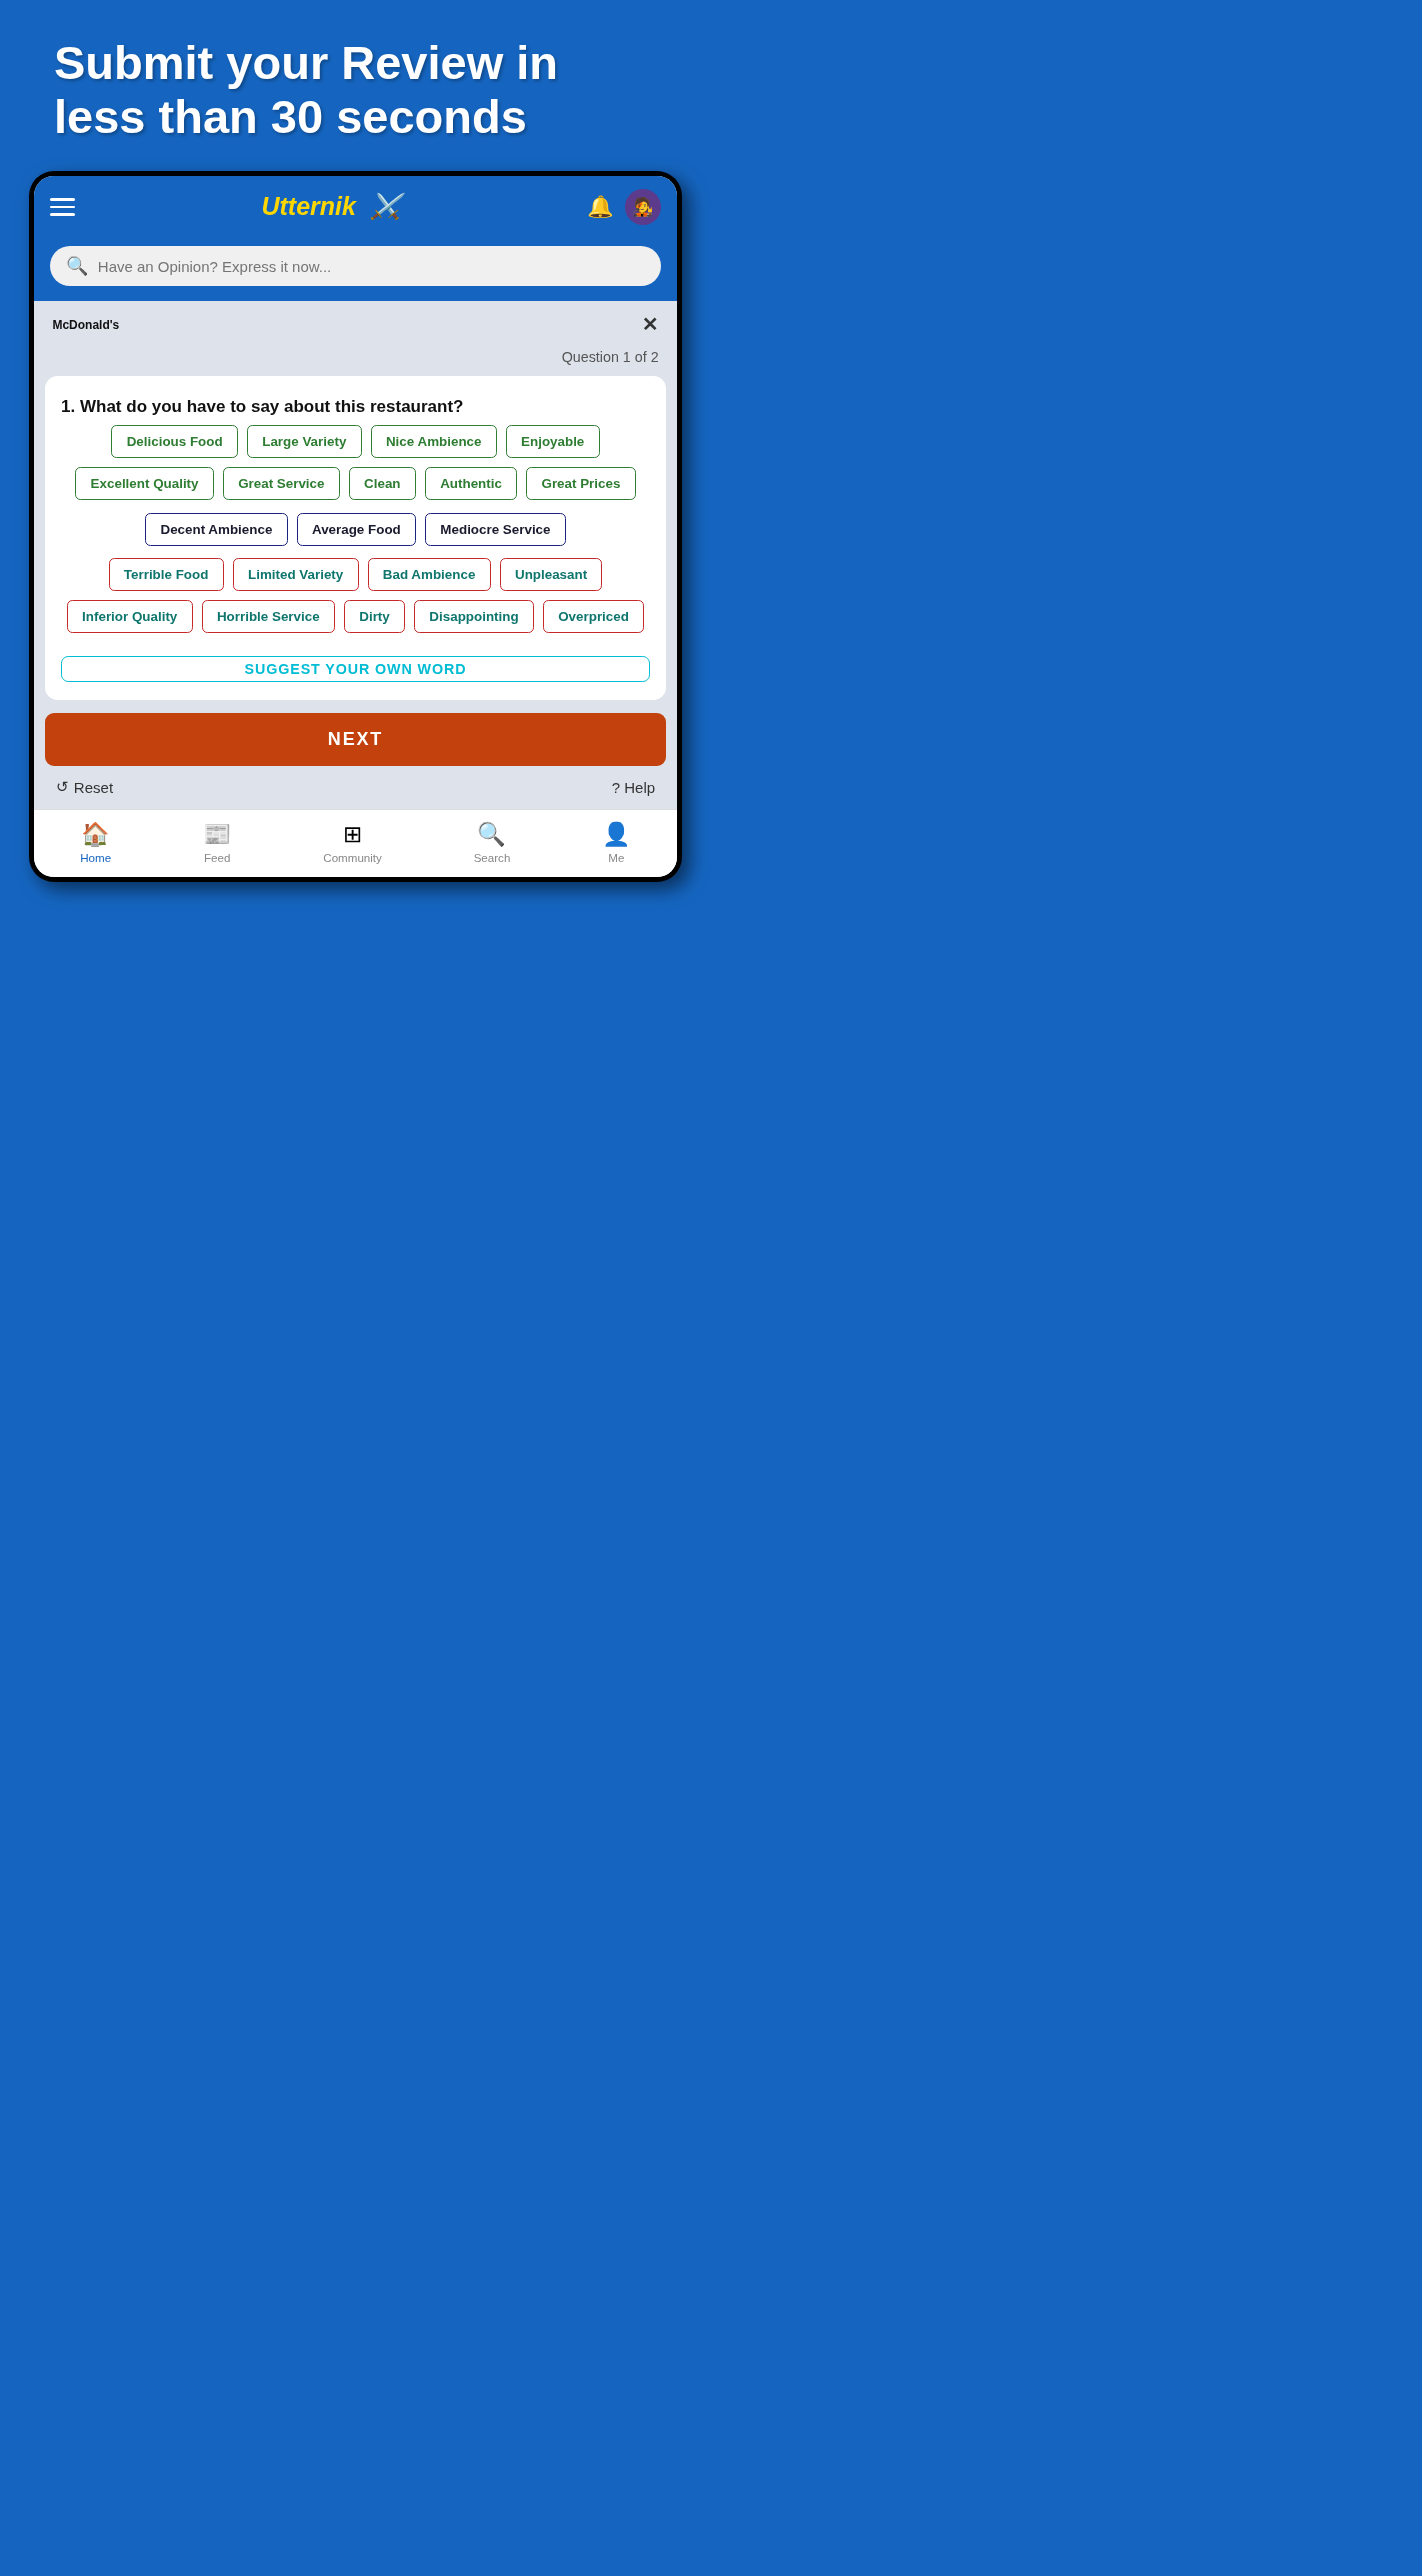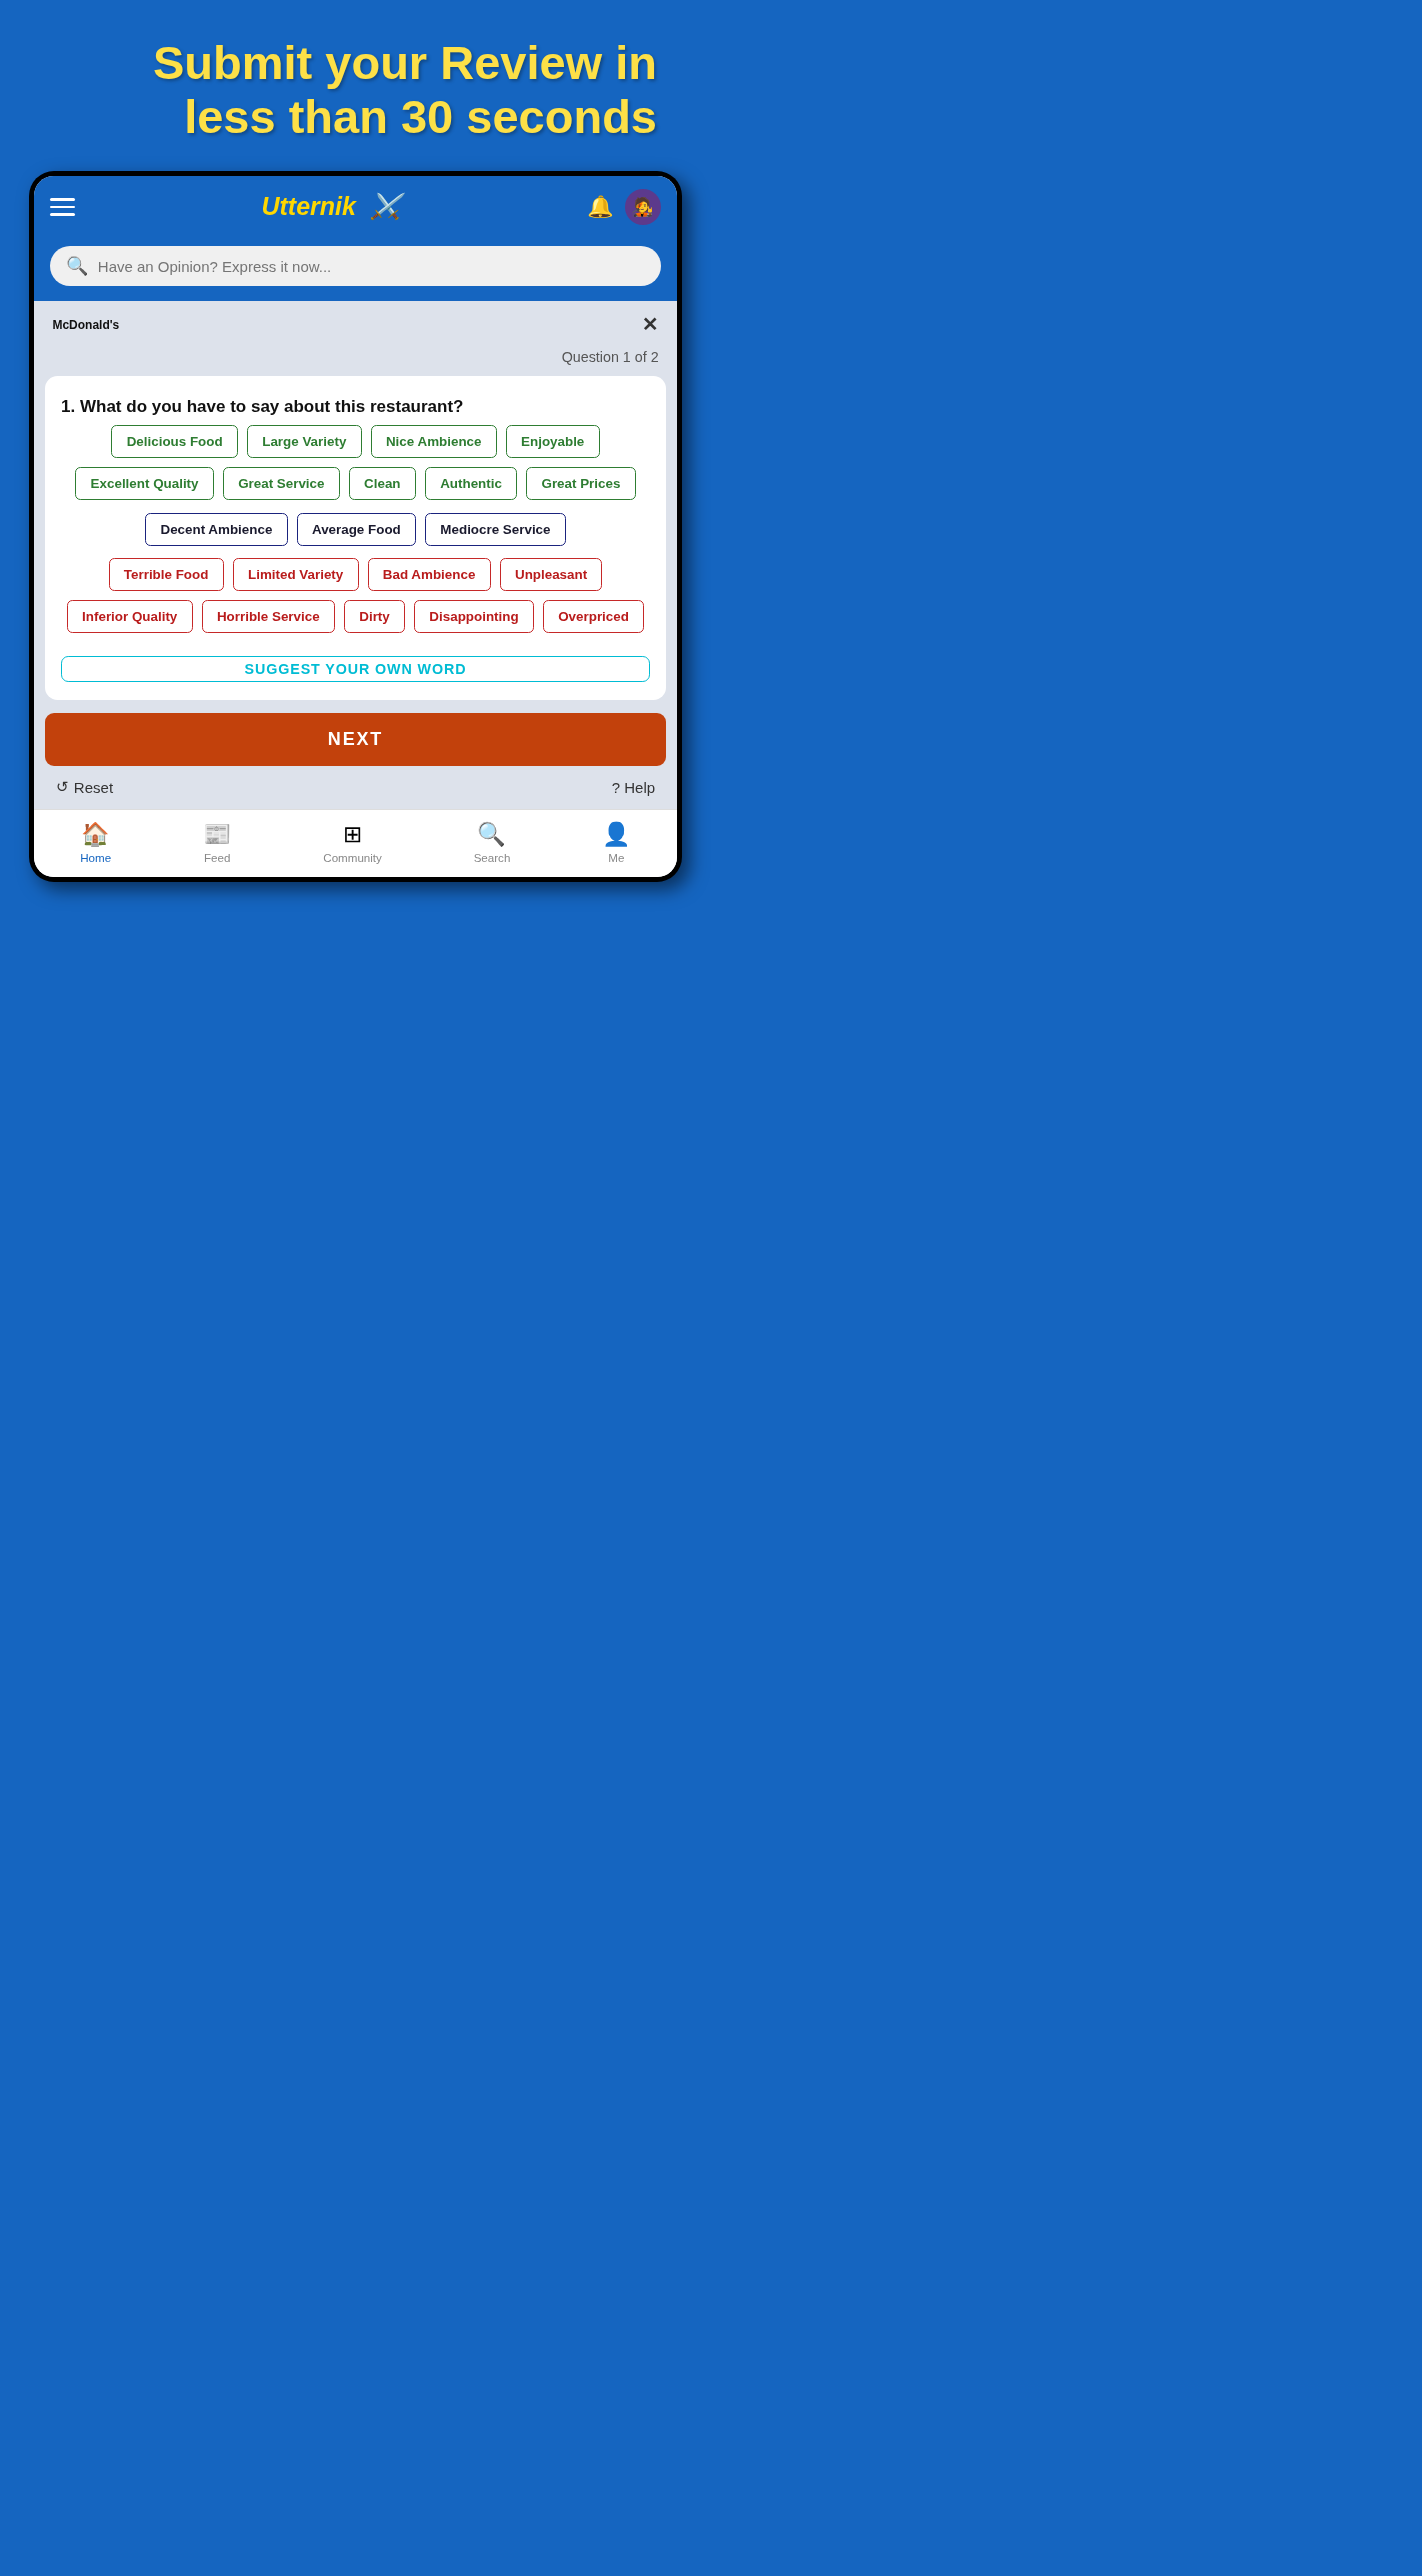--- a/index.html
+++ b/index.html
@@ -7,24 +7,24 @@
       background: #1565C0;
       font-family: 'Arial', sans-serif;
       width: 711px;
       min-height: 1288px;
       display: flex;
       flex-direction: column;
       align-items: center;
     }
 
     .hero-title {
-      color: #fde047;
+      color: #ffffff;
       font-size: 47px;
       font-weight: 900;
-      text-align: right;
+      text-align: left;
       padding: 36px 54px 27px;
       line-height: 1.15;
       text-shadow: 1.8px 1.8px 3.6px rgba(0,0,0,0.3);
     }
 
     .phone-wrapper {
       background: #000;
       border-radius: 25px;
       padding: 5.4px;
       margin: 0 27px 36px;
@@ -198,21 +198,21 @@
       color: #2e7d32;
       border-color: #2e7d32;
       background: white;
     }
     .tag-neutral {
       color: #1a1a2e;
       border-color: #1a237e;
       background: white;
     }
     .tag-red {
-      color: #b91c1c;
+      color: #0f766e;
       border-color: #c62828;
       background: white;
     }
 
     .tags-divider {
       margin: 12.5px 0 10.7px;
     }
 
     
     .suggest-btn {

